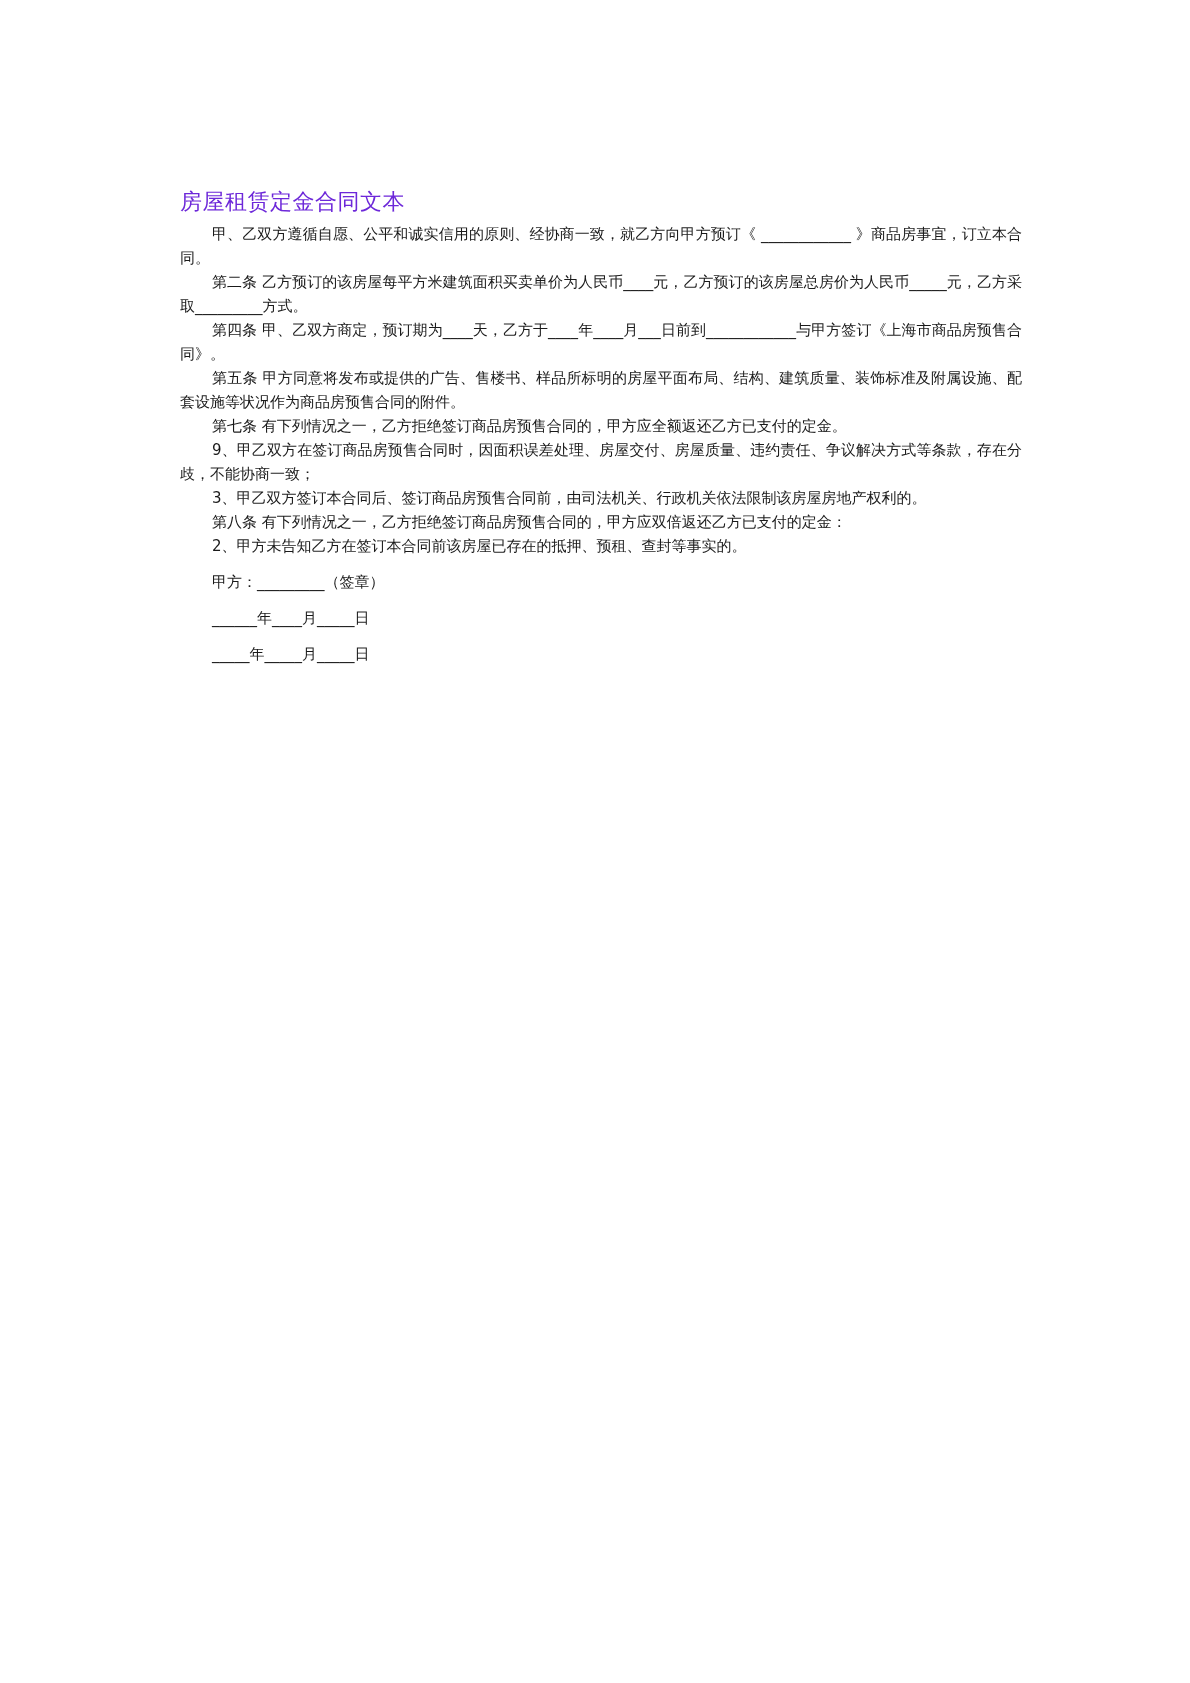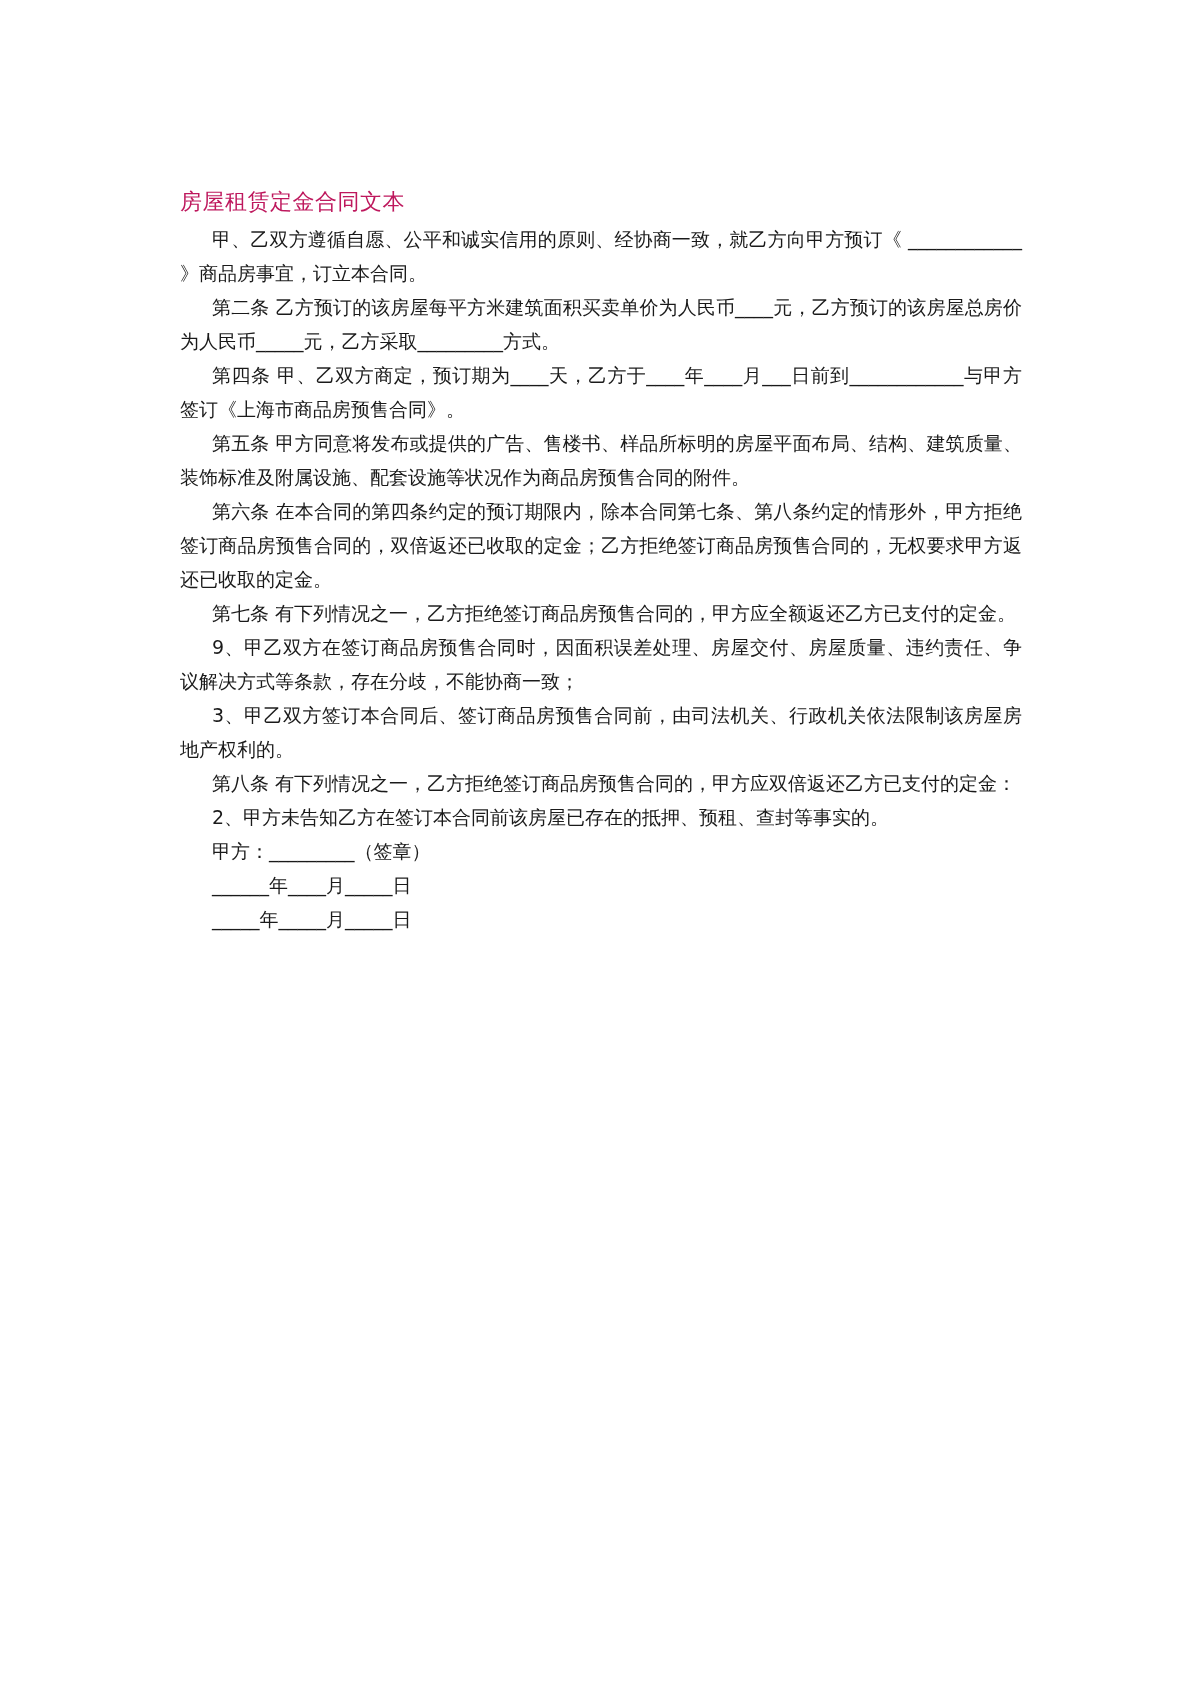--- a/index.html
+++ b/index.html
@@ -17,53 +17,53 @@
     }
     .page {
       position: absolute;
       left: 180px;
       top: 186px;
       width: 842px;
     }
     .doc-title {
       font-family: "DejaVu Serif", "Liberation Serif", serif;
       font-size: 22px;
-      color: #be185d;
+      color: #6d28d9;
       margin: 0 0 4px 0;
       line-height: 32px;
       letter-spacing: 0.5px;
     }
     .para {
-      font-size: 19px;
-      line-height: 34px;
+      font-size: 15px;
+      line-height: 24px;
       margin: 0;
       text-align: justify;
       text-justify: inter-character;
       letter-spacing: 0px;
       word-break: break-all;
     }
     .indent {
       text-indent: 32px;
     }
     .plain-indent {
       padding-left: 32px;
+      margin-top: 12px;
     }
   </style>
 </head>
 <body>
 
 <div class="page">
   <div class="doc-title">房屋租赁定金合同文本</div>
 
   <p class="para indent">甲、乙双方遵循自愿、公平和诚实信用的原则、经协商一致，就乙方向甲方预订《 ____________ 》商品房事宜，订立本合同。</p>
 
   <p class="para indent">第二条 乙方预订的该房屋每平方米建筑面积买卖单价为人民币____元，乙方预订的该房屋总房价为人民币_____元，乙方采取_________方式。</p>
   <p class="para indent">第四条 甲、乙双方商定，预订期为____天，乙方于____年____月___日前到____________与甲方签订《上海市商品房预售合同》。</p>
   <p class="para indent">第五条 甲方同意将发布或提供的广告、售楼书、样品所标明的房屋平面布局、结构、建筑质量、装饰标准及附属设施、配套设施等状况作为商品房预售合同的附件。</p>
-  <p class="para indent">第六条 在本合同的第四条约定的预订期限内，除本合同第七条、第八条约定的情形外，甲方拒绝签订商品房预售合同的，双倍返还已收取的定金；乙方拒绝签订商品房预售合同的，无权要求甲方返还已收取的定金。</p>
   <p class="para indent">第七条 有下列情况之一，乙方拒绝签订商品房预售合同的，甲方应全额返还乙方已支付的定金。</p>
   <p class="para indent">9、甲乙双方在签订商品房预售合同时，因面积误差处理、房屋交付、房屋质量、违约责任、争议解决方式等条款，存在分歧，不能协商一致；</p>
   <p class="para indent">3、甲乙双方签订本合同后、签订商品房预售合同前，由司法机关、行政机关依法限制该房屋房地产权利的。</p>
   <p class="para indent">第八条 有下列情况之一，乙方拒绝签订商品房预售合同的，甲方应双倍返还乙方已支付的定金：</p>
   <p class="para indent">2、甲方未告知乙方在签订本合同前该房屋已存在的抵押、预租、查封等事实的。</p>
 
   <div>
     <p class="para plain-indent">甲方：_________（签章）</p>
     <p class="para plain-indent">______年____月_____日</p>
     <p class="para plain-indent">_____年_____月_____日</p>

